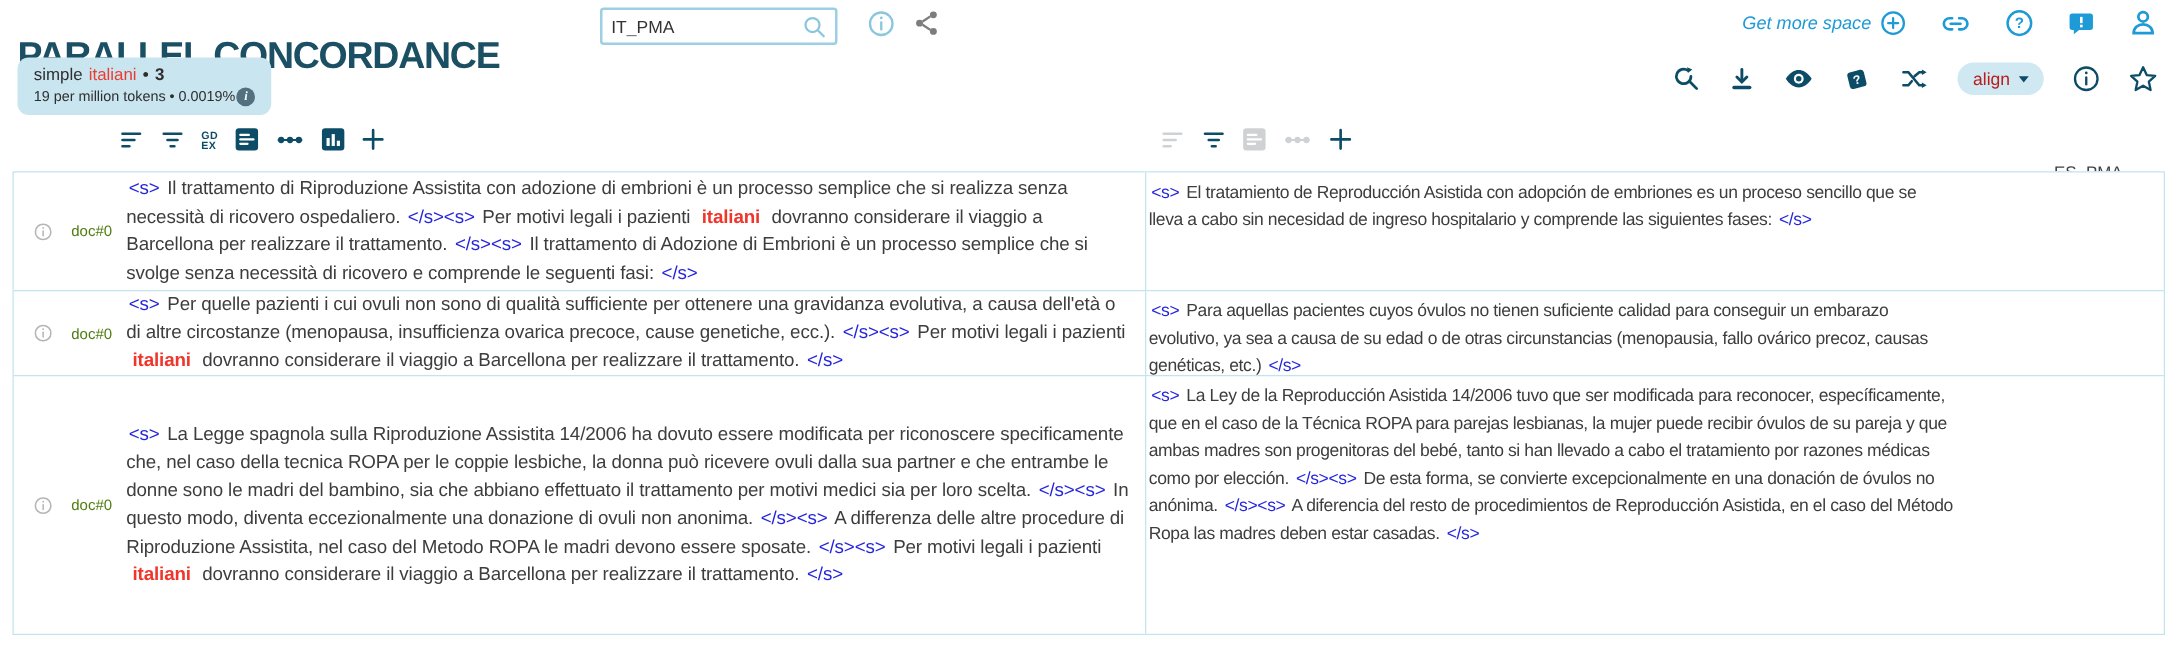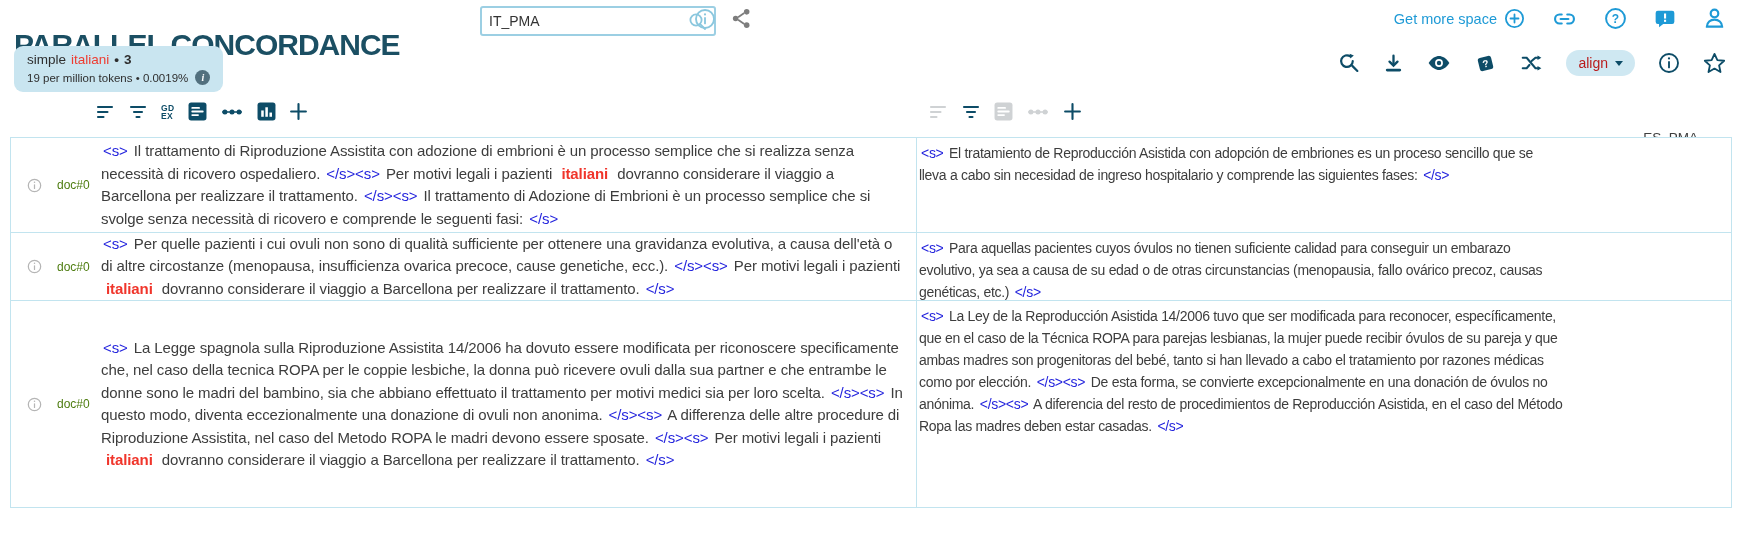--- a/index.html
+++ b/index.html
@@ -1,35 +1,35 @@
 <!DOCTYPE html>
 <html><head>
 <meta charset="utf-8">
 <style>
   * { box-sizing: border-box; margin: 0; padding: 0; }
   html,body { width:1742px; height:535px; background:#fff; font-family:"Liberation Sans", sans-serif; overflow:hidden; position:relative; }
 
   
   .page-title { position:absolute; left:14px; top:1px; font-size:30px; font-weight:700; letter-spacing:-1px; color:#1b4f63;margin-top:27px; }
-  .search-wrap { position:absolute; left:480px; top:6px; width:236px; height:30px; border:2px solid #9ccfe3; border-radius:3px; display:flex; align-items:center; padding:0 7px; background:#fff; }
+  .search-wrap { position:absolute; left:480px; top:6px; width:190px; height:30px; border:2px solid #9ccfe3; border-radius:3px; display:flex; align-items:center; padding:0 7px; background:#fff; }
   .search-wrap input { border:none; outline:none; flex:1; font-size:14px; color:#333; font-family:inherit; min-width:0; background:transparent; }
   .icon { display:inline-flex; align-items:center; justify-content:center; }
   .lightblue { color:#8ac7de; }
   .hdr-info { position:absolute; left:694px; top:8px; color:#8ac7de; }
   .hdr-share { position:absolute; left:731px; top:8px; color:#7d7d7d; }
   .hdr-right { position:absolute; right:16px; top:7px; display:flex; align-items:center; gap:27px; color:#1e9ad6; }
-  .gms { display:flex; align-items:center; gap:7px; font-size:14.5px; color:#1e9ad6; cursor:pointer; }
+  .gms { display:flex; align-items:center; gap:7px; font-size:14.5px; color:#1e9ad6; cursor:pointer;font-style:italic; }
 
   
   .badge { position:absolute; left:14px; top:46px; background:#c9e5f0; border-radius:9px; padding:6px 13px 7px 13px; }
   .badge .l1 { font-size:13.5px; color:#2e2e2e; display:flex; gap:5px; align-items:baseline; }
   .badge .l1 .term { color:#ee3b30; }
   .badge .l1 .cnt { font-weight:700; }
   .badge .l1 .sep { font-weight:700; }
-  .badge .l2 { margin-top:3px; font-size:11.5px; color:#2e2e2e; display:flex; align-items:center; gap:7px; }
+  .badge .l2 { margin-top:3px; font-size:11.5px; color:#2e2e2e; display:flex; align-items:center; gap:1px; }
   .mini-info { width:15px; height:15px; border-radius:50%; background:#52707e; color:#fff; font-size:10px; font-weight:700; display:inline-flex; align-items:center; justify-content:center; font-family:"Liberation Serif", serif; font-style:italic; }
 
   
   .toolbar-right { position:absolute; right:16px; top:50px; display:flex; align-items:center; gap:23px; color:#0d4c67; }
   .toolbar-right .icon { cursor:pointer; }
   .pill { background:#cfe8f2; border-radius:15px; padding:5px 12px; font-size:14px; color:#b91c1c; display:flex; align-items:center; gap:7px; cursor:pointer; }
   .caret { width:0; height:0; border-left:4.5px solid transparent; border-right:4.5px solid transparent; border-top:5.5px solid #0d4c67; }
 
   
   .col-toolbar { position:absolute; top:102px; display:flex; align-items:center; gap:13px; color:#0d4c67; }

